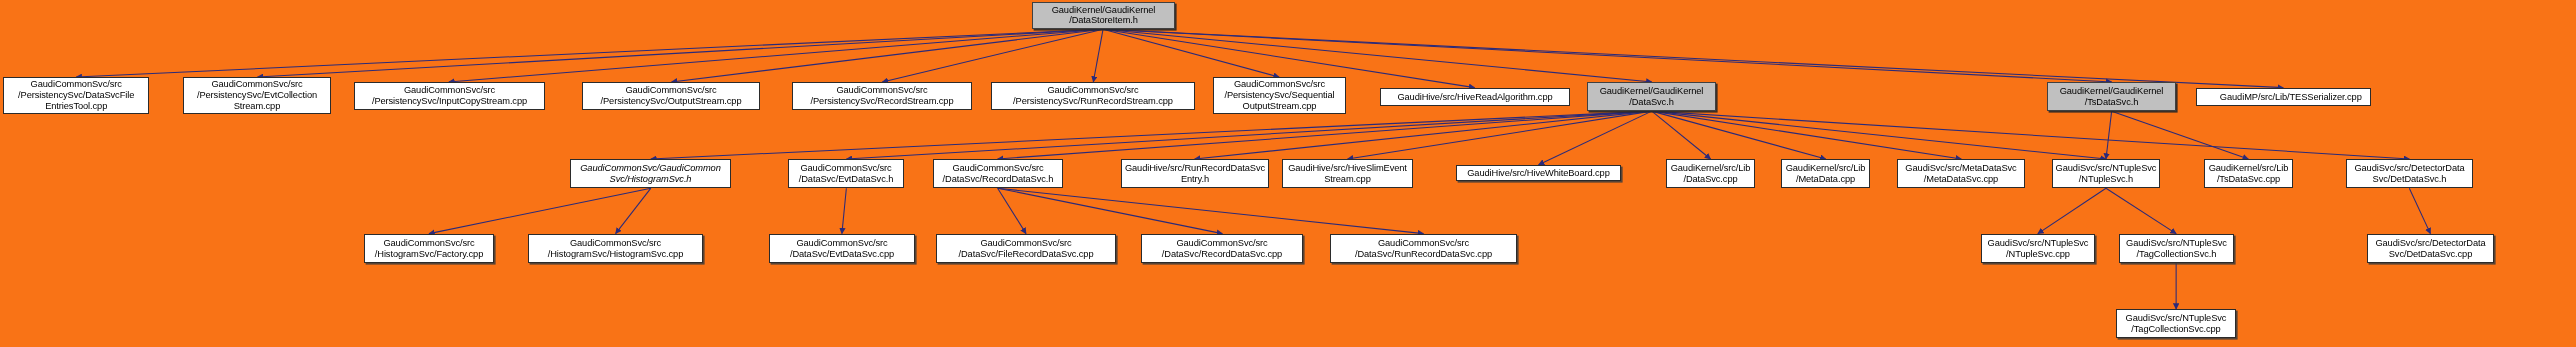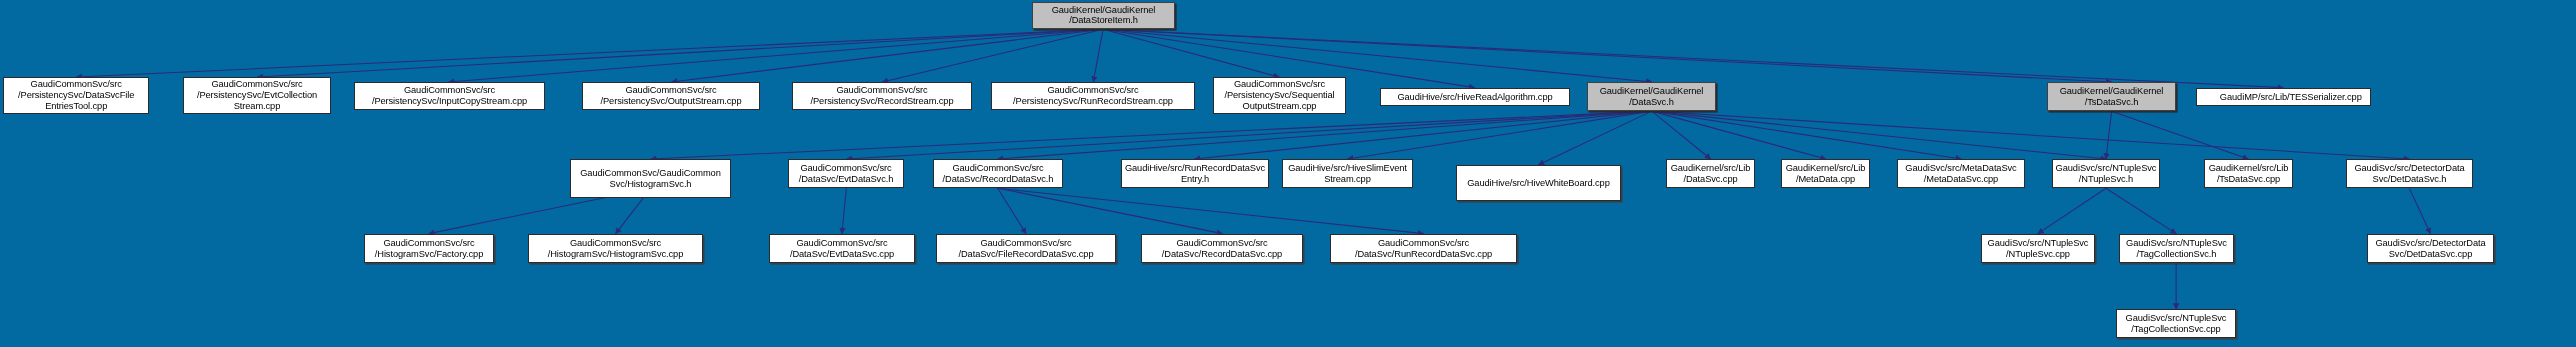--- a/index.html
+++ b/index.html
@@ -7,21 +7,21 @@
     padding: 0;
     background: #ffffff;
   }
   body {
     font-family: "Liberation Sans", sans-serif;
   }
   #graph {
     position: relative;
     width: 2576px;
     height: 348px;
-    background: #0369a1;
+    background: #f97316;
     overflow: hidden;
   }
   #edges {
     position: absolute;
     left: 0;
     top: 0;
     width: 2576px;
     height: 348px;
     pointer-events: none;
   }
@@ -120,31 +120,31 @@
 /PersistencySvc/RunRecordStream.cpp</div>
       <div class="node " style="left: 1213px; top: 77px; width: 133px; height: 37px;">GaudiCommonSvc/src
 /PersistencySvc/Sequential
 OutputStream.cpp</div>
       <div class="node " style="left: 1380px; top: 88px; width: 190px; height: 18px;">GaudiHive/src/HiveReadAlgorithm.cpp</div>
       <div class="node highlight" style="left: 1587px; top: 82px; width: 129px; height: 29px;">GaudiKernel/GaudiKernel
 /DataSvc.h</div>
       <div class="node highlight" style="left: 2047px; top: 82px; width: 129px; height: 29px;">GaudiKernel/GaudiKernel
 /TsDataSvc.h</div>
       <div class="node " style="left: 2196px; top: 88px; width: 175px; height: 18px; padding-left: 17px;">GaudiMP/src/Lib/TESSerializer.cpp</div>
-      <div class="node " style="left: 570px; top: 159px; width: 161px; height: 39px;">GaudiCommonSvc/GaudiCommon
+      <div class="node " style="left: 570px; top: 159px; width: 161px; height: 29px; font-style: italic;">GaudiCommonSvc/GaudiCommon
 Svc/HistogramSvc.h</div>
       <div class="node " style="left: 788px; top: 159px; width: 116px; height: 29px;">GaudiCommonSvc/src
 /DataSvc/EvtDataSvc.h</div>
       <div class="node " style="left: 933px; top: 159px; width: 130px; height: 29px;">GaudiCommonSvc/src
 /DataSvc/RecordDataSvc.h</div>
       <div class="node " style="left: 1121px; top: 159px; width: 148px; height: 29px;">GaudiHive/src/RunRecordDataSvc
 Entry.h</div>
       <div class="node " style="left: 1282px; top: 159px; width: 131px; height: 29px;">GaudiHive/src/HiveSlimEvent
 Stream.cpp</div>
-      <div class="node shadow" style="left: 1456px; top: 165px; width: 165px; height: 36px;">GaudiHive/src/HiveWhiteBoard.cpp</div>
+      <div class="node shadow" style="left: 1456px; top: 165px; width: 165px; height: 16px;">GaudiHive/src/HiveWhiteBoard.cpp</div>
       <div class="node " style="left: 1666px; top: 159px; width: 89px; height: 29px;">GaudiKernel/src/Lib
 /DataSvc.cpp</div>
       <div class="node " style="left: 1781px; top: 159px; width: 89px; height: 29px;">GaudiKernel/src/Lib
 /MetaData.cpp</div>
       <div class="node " style="left: 1897px; top: 159px; width: 128px; height: 29px;">GaudiSvc/src/MetaDataSvc
 /MetaDataSvc.cpp</div>
       <div class="node " style="left: 2052px; top: 159px; width: 108px; height: 29px;">GaudiSvc/src/NTupleSvc
 /NTupleSvc.h</div>
       <div class="node " style="left: 2204px; top: 159px; width: 89px; height: 29px;">GaudiKernel/src/Lib
 /TsDataSvc.cpp</div>

